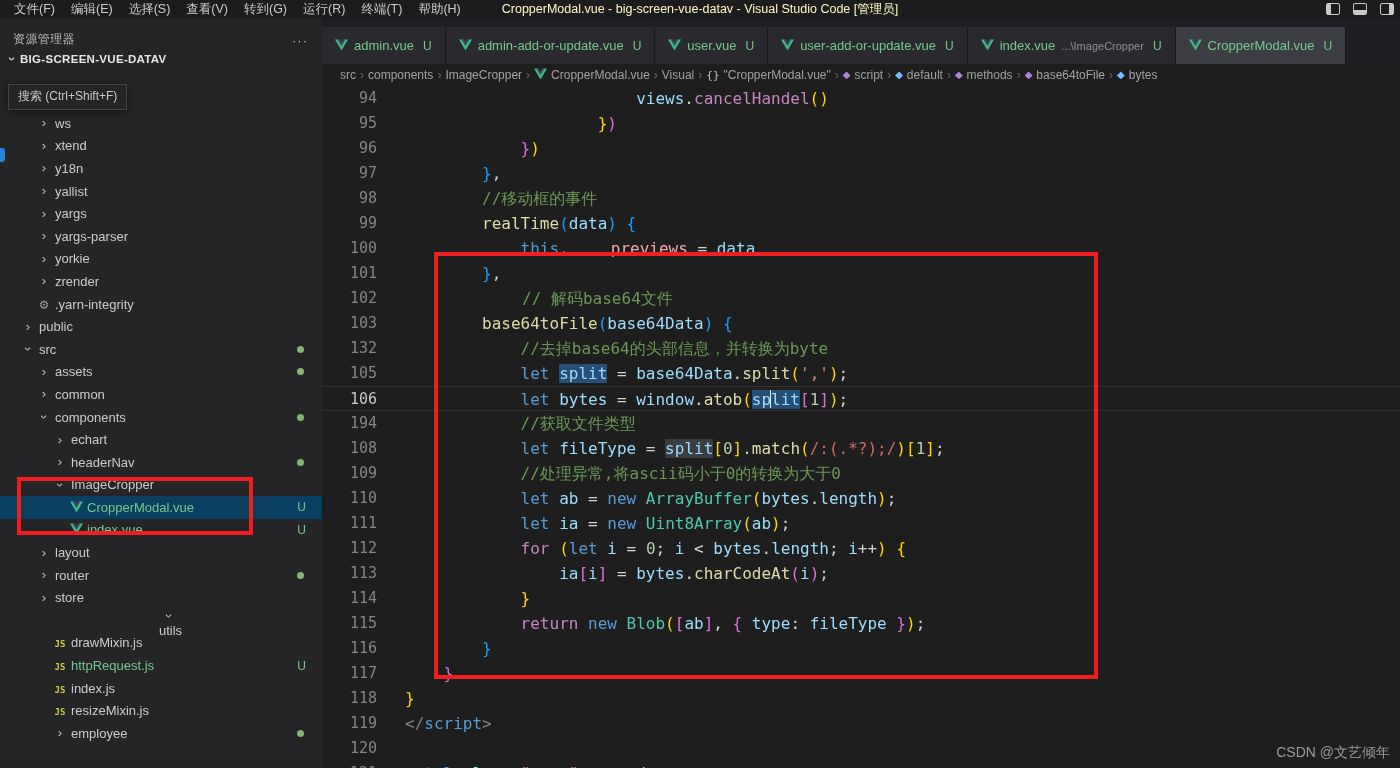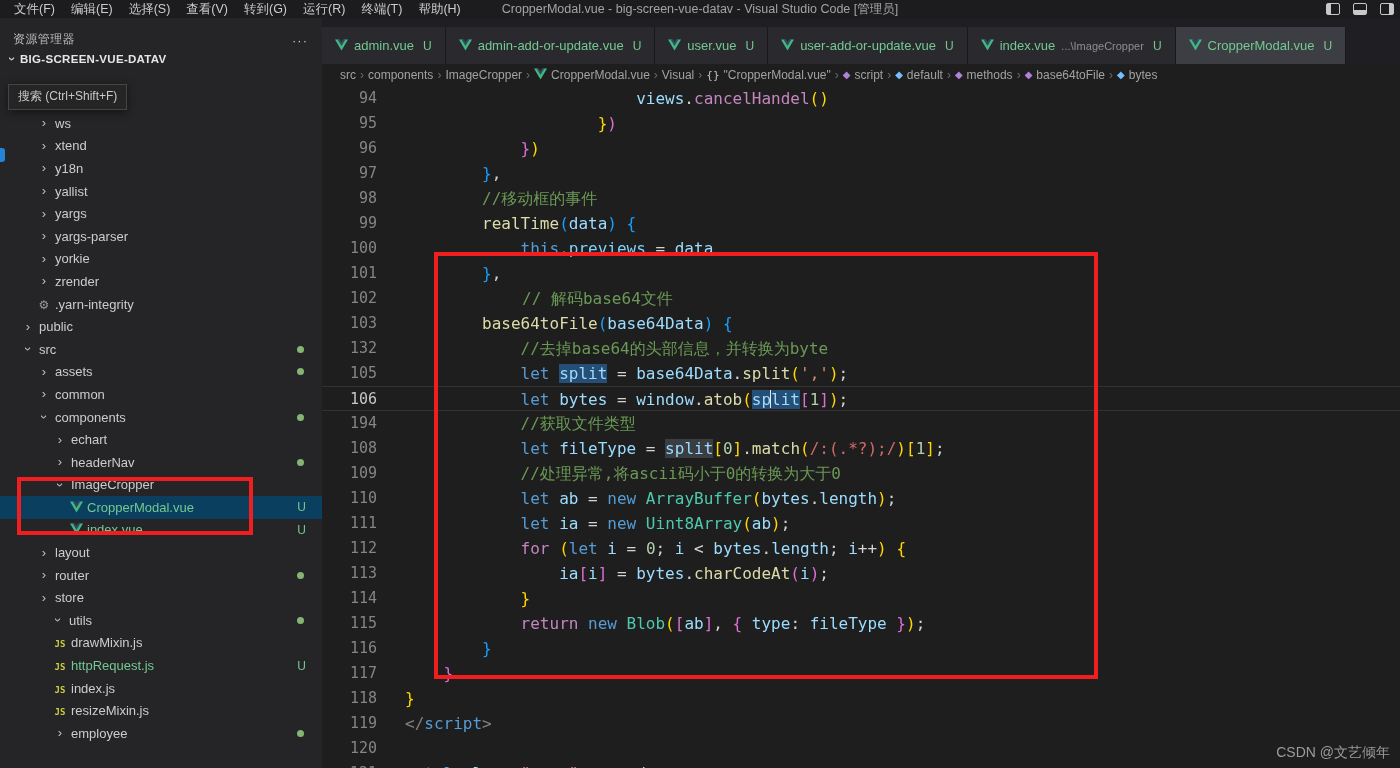--- a/index.html
+++ b/index.html
@@ -6,21 +6,21 @@
   body { margin:0; background:#000; }
   .app {
     position:relative; width:1400px; height:768px; overflow:hidden;
     background:#1e1e1e; font-family:"Liberation Sans", sans-serif; color:#cccccc;
     user-select:none;
   }
   
   .titlebar { position:relative; height:18px; background:#1c1c1e; display:flex; align-items:center; }
   .menubar { display:flex; padding-left:6px; }
   .menu-item { padding:0 8px; font-size:12.5px; line-height:18px; color:#cccccc; white-space:nowrap; }
-  .window-title { position:absolute; left:50%; top:0; transform:translateX(-50%); line-height:18px; font-size:12.5px; color:#a3a3a3; white-space:nowrap; }
+  .window-title { position:absolute; left:50%; top:0; transform:translateX(-50%); line-height:18px; font-size:12.5px; color:#fef9c3; white-space:nowrap; }
   .window-controls { position:absolute; right:6px; top:2.5px; display:flex; gap:13px; }
   .wc { width:14px; height:12px; border:1px solid #c8c8c8; border-radius:2px; }
   .wc-toggle-sidebar { background:linear-gradient(90deg,#c8c8c8 0 4px,transparent 4px); }
   .wc-toggle-panel { background:linear-gradient(0deg,#c8c8c8 0 4px,transparent 4px); }
   .wc-toggle-secondary-sidebar { background:linear-gradient(270deg,#c8c8c8 0 4px,transparent 4px); }
   
   .main { display:flex; height:750px; }
   .sidebar { position:relative; flex:none; width:322px; background:#252528; overflow:hidden; }
   .explorer-header { height:30px; display:flex; align-items:flex-end; padding:0 14px 0 13px; }
   .explorer-title { flex:1; font-size:12px; color:#bcbcbc; letter-spacing:.4px; }
@@ -196,21 +196,21 @@
           </div>
           <div class="tree-row" style="padding-left: 36px;">
             <span class="chev">›</span>
             <span class="tree-label">router</span>
             <span class="tree-dot" style="background: rgb(133, 181, 115);"></span>
           </div>
           <div class="tree-row" style="padding-left: 36px;">
             <span class="chev">›</span>
             <span class="tree-label">store</span>
           </div>
-          <div class="tree-row" style="padding-left: 50px;">
+          <div class="tree-row" style="padding-left: 16px; flex-direction: column;">
             <span class="chev expanded">›</span>
             <span class="tree-label">utils</span>
             <span class="tree-dot" style="background: rgb(133, 181, 115);"></span>
           </div>
           <div class="tree-row" style="padding-left: 52px;">
             <span class="ficon"><span class="js-glyph" style="color: rgb(203, 203, 65);">JS</span></span>
             <span class="tree-label">drawMixin.js</span>
           </div>
           <div class="tree-row" style="padding-left: 52px;">
             <span class="ficon"><span class="js-glyph" style="color: rgb(203, 203, 65);">JS</span></span>
@@ -362,21 +362,21 @@
             <div class="code-line">
               <span class="ln">98</span>
               <span class="code"><span style="color: rgb(212, 212, 212);">        </span><span style="color: rgb(106, 153, 85);">//移动框的事件</span></span>
             </div>
             <div class="code-line">
               <span class="ln">99</span>
               <span class="code"><span style="color: rgb(212, 212, 212);">        </span><span style="color: rgb(220, 220, 170);">realTime</span><span style="color: rgb(23, 159, 255);">(</span><span style="color: rgb(156, 220, 254);">data</span><span style="color: rgb(23, 159, 255);">)</span><span style="color: rgb(212, 212, 212);"> </span><span style="color: rgb(23, 159, 255);">{</span></span>
             </div>
             <div class="code-line">
               <span class="ln">100</span>
-              <span class="code"><span style="color: rgb(212, 212, 212);">            </span><span style="color: rgb(86, 156, 214);">this</span><span style="color: rgb(212, 212, 212);">.</span><span style="color: #7dd3fc;">previews</span><span style="color: rgb(212, 212, 212);"> = </span><span style="color: rgb(156, 220, 254);">data</span></span>
+              <span class="code"><span style="color: rgb(212, 212, 212);">            </span><span style="color: rgb(86, 156, 214);">this</span><span style="color: rgb(212, 212, 212);">.</span><span style="color: #fca5a5; margin-left: 42px;">previews</span><span style="color: rgb(212, 212, 212);"> = </span><span style="color: rgb(156, 220, 254);">data</span></span>
             </div>
             <div class="code-line">
               <span class="ln">101</span>
               <span class="code"><span style="color: rgb(212, 212, 212);">        </span><span style="color: rgb(23, 159, 255);">}</span><span style="color: rgb(212, 212, 212);">,</span></span>
             </div>
             <div class="code-line">
               <span class="ln">102</span>
               <span class="code"><span style="color: rgb(212, 212, 212);">        </span><span style="color: rgb(106, 153, 85); margin-left: 40px;">// 解码base64文件</span></span>
             </div>
             <div class="code-line">

